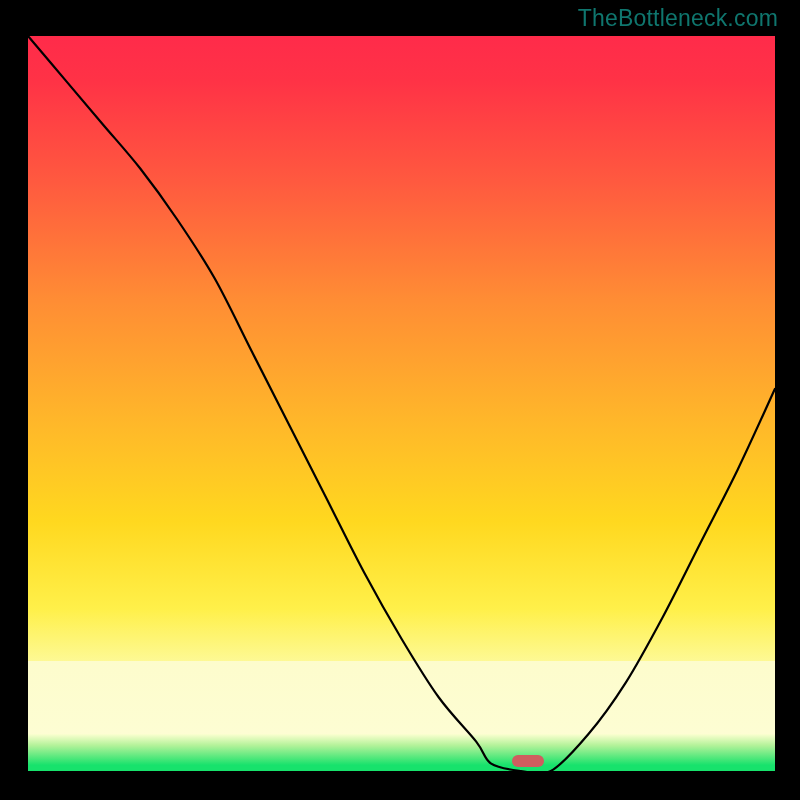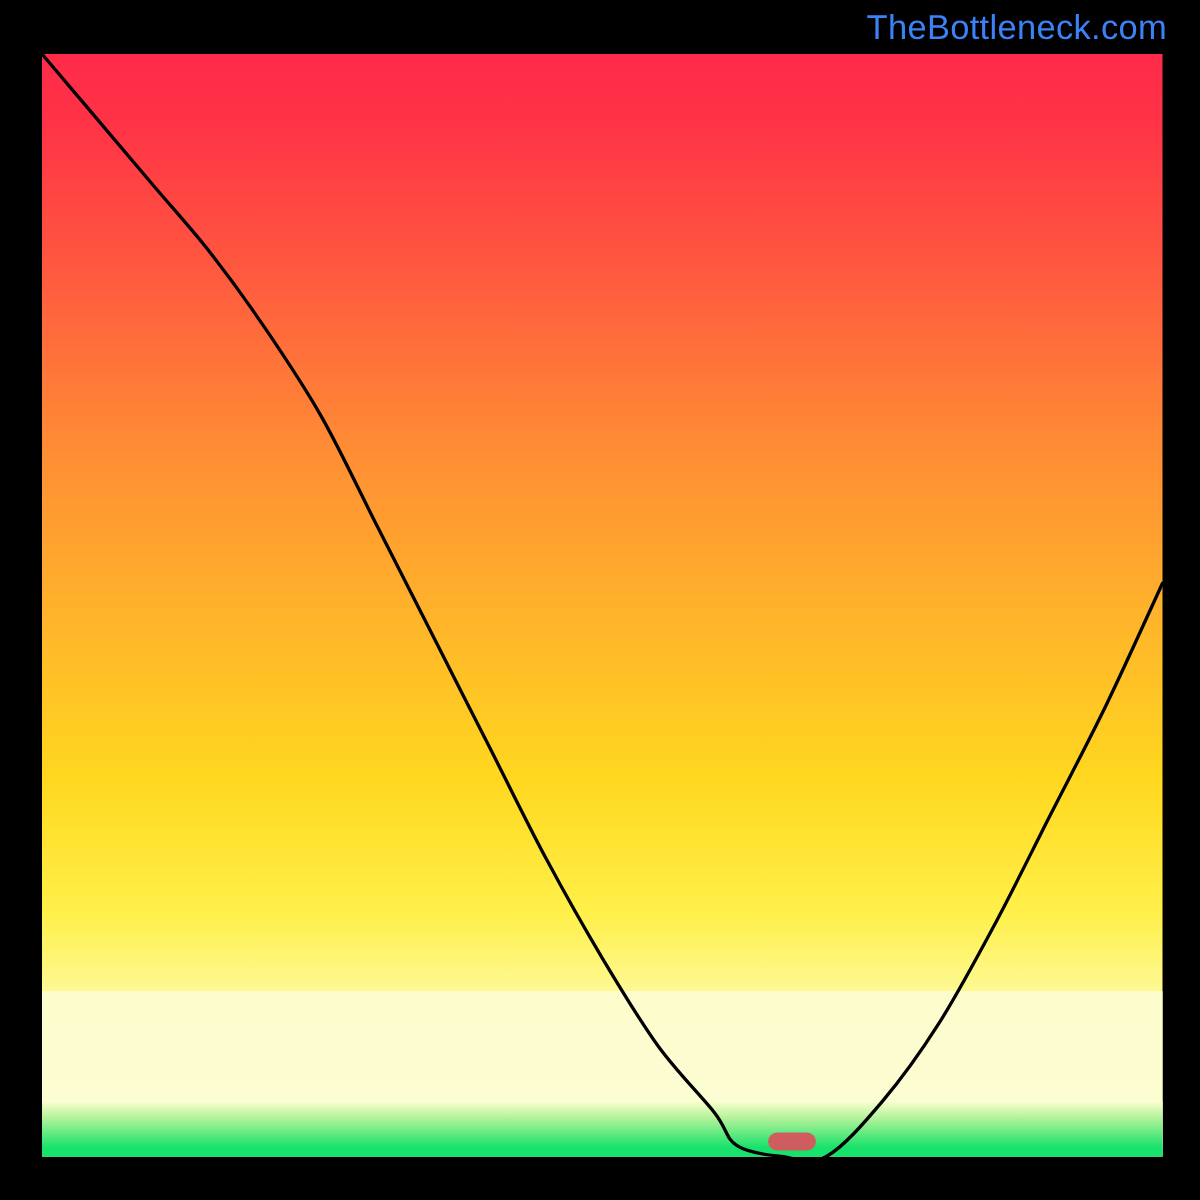--- a/index.html
+++ b/index.html
@@ -70,21 +70,21 @@
     left: 0;
     top: 0;
     width: 747px;
     height: 735px;
     overflow: visible;
   }
   .watermark {
     position: absolute;
     top: 5px;
     right: 22px;
-    color: #3b82f6;
+    color: #0f766e;
     font-size: 23px;
     letter-spacing: 0.2px;
   }
   .marker {
     position: absolute;
     width: 32px;
     height: 12px;
     border-radius: 6px;
     background: #cf5d5f;
     transform: translate(-50%, -50%);

